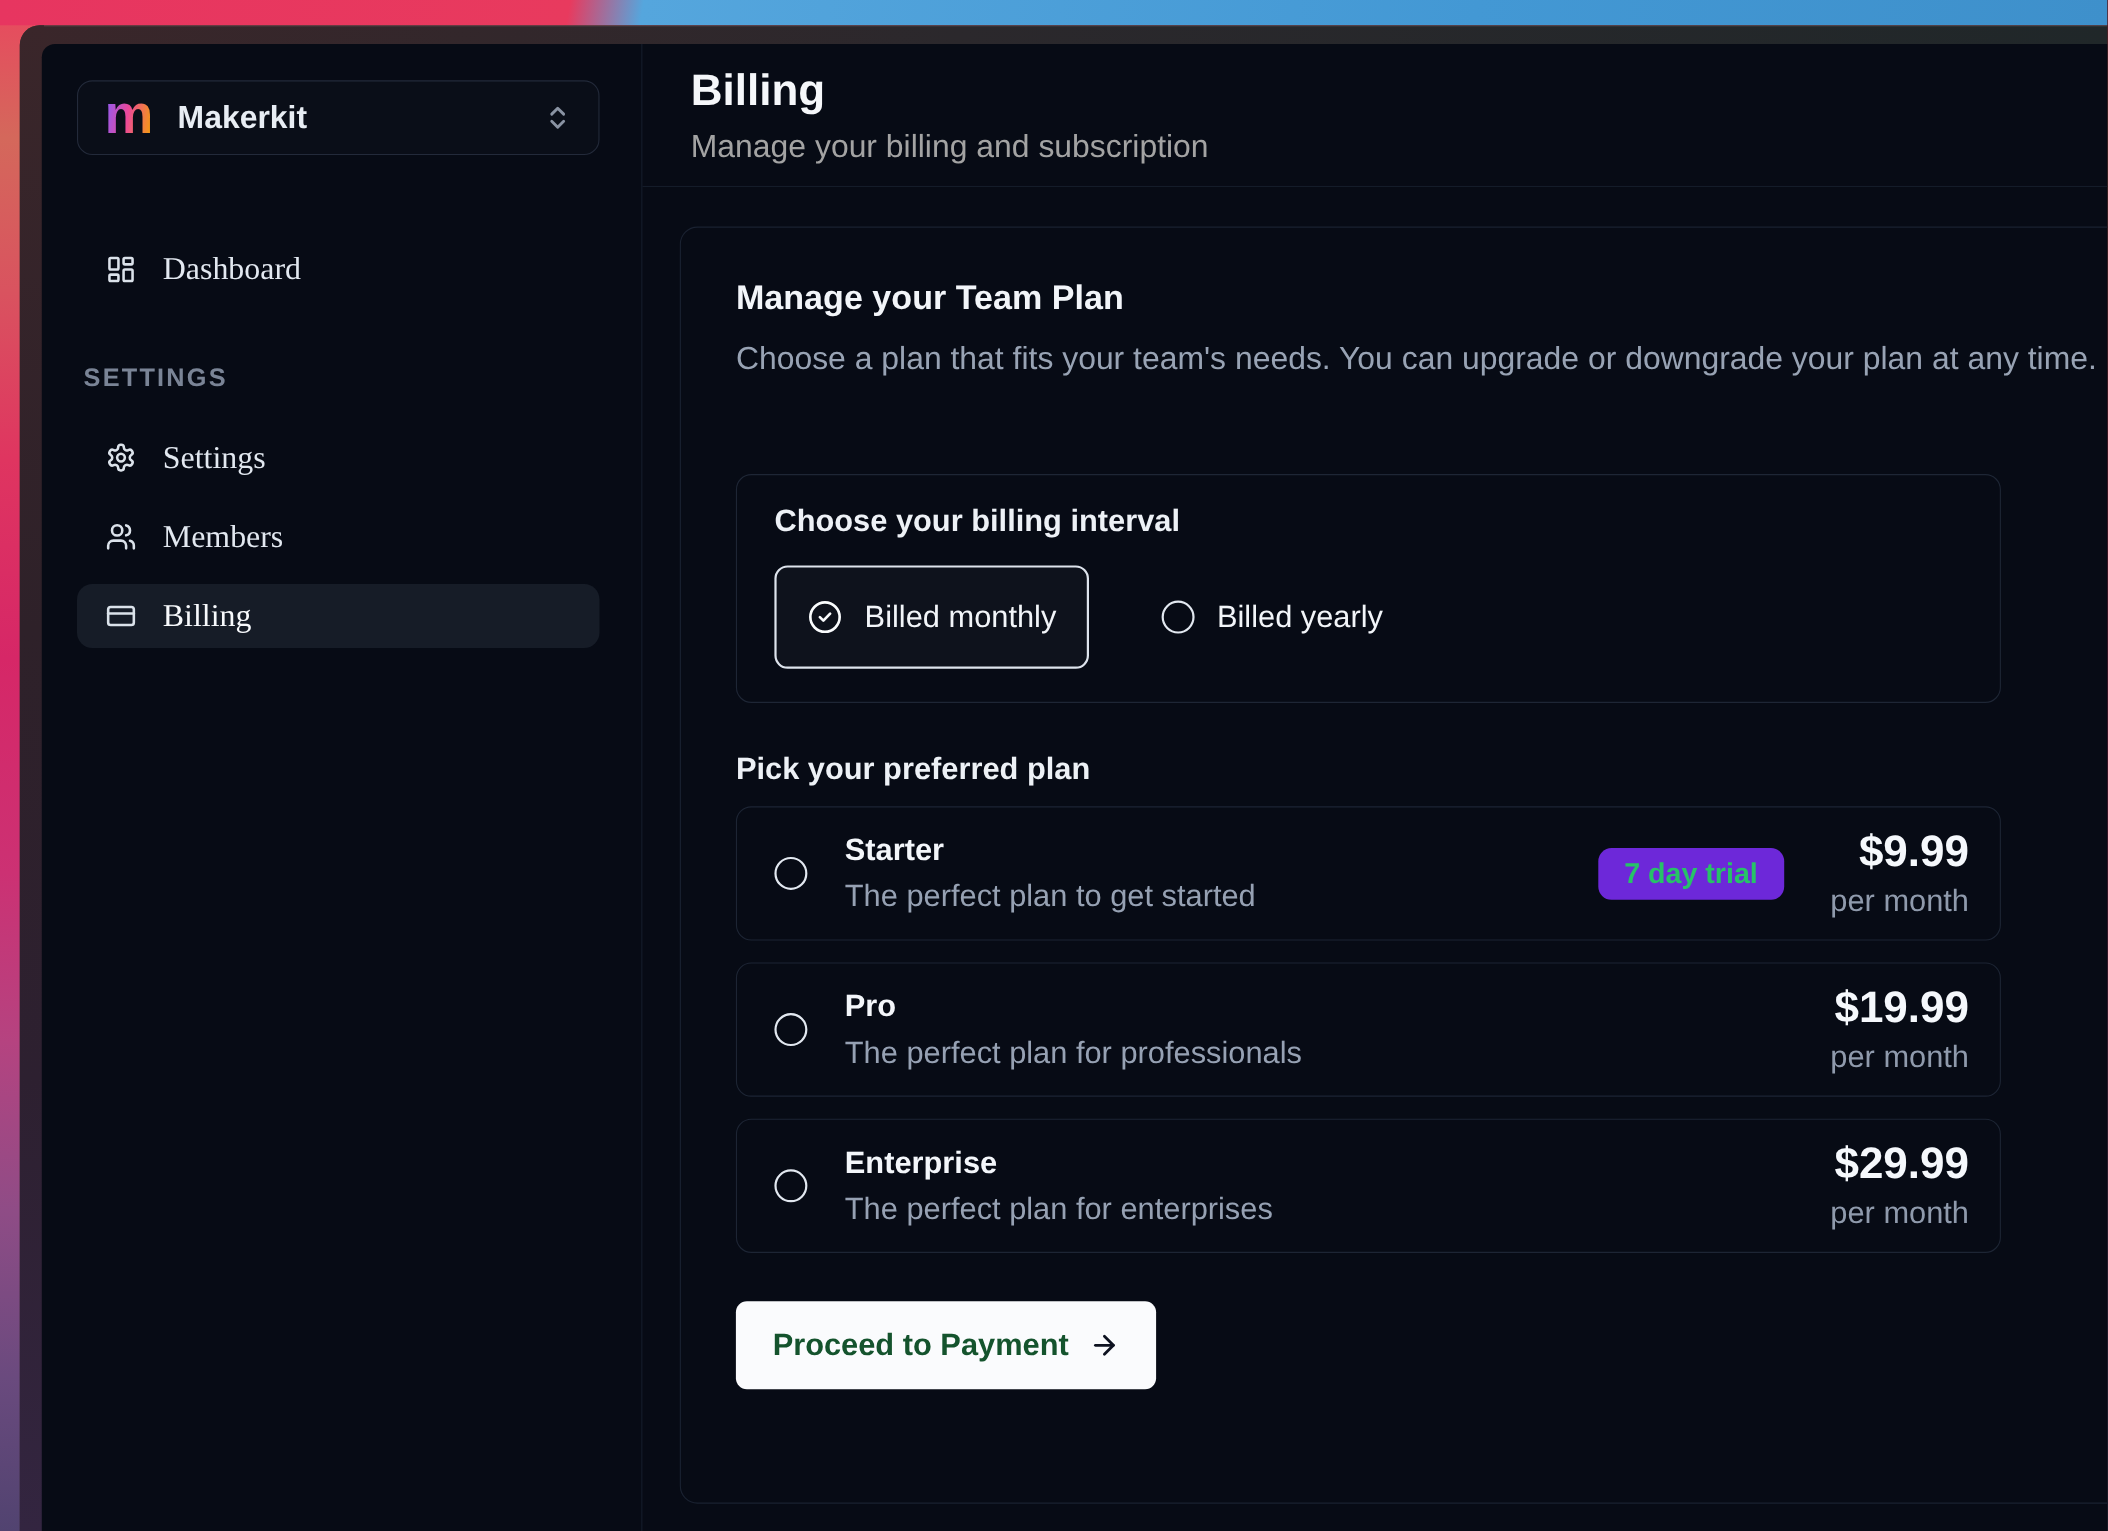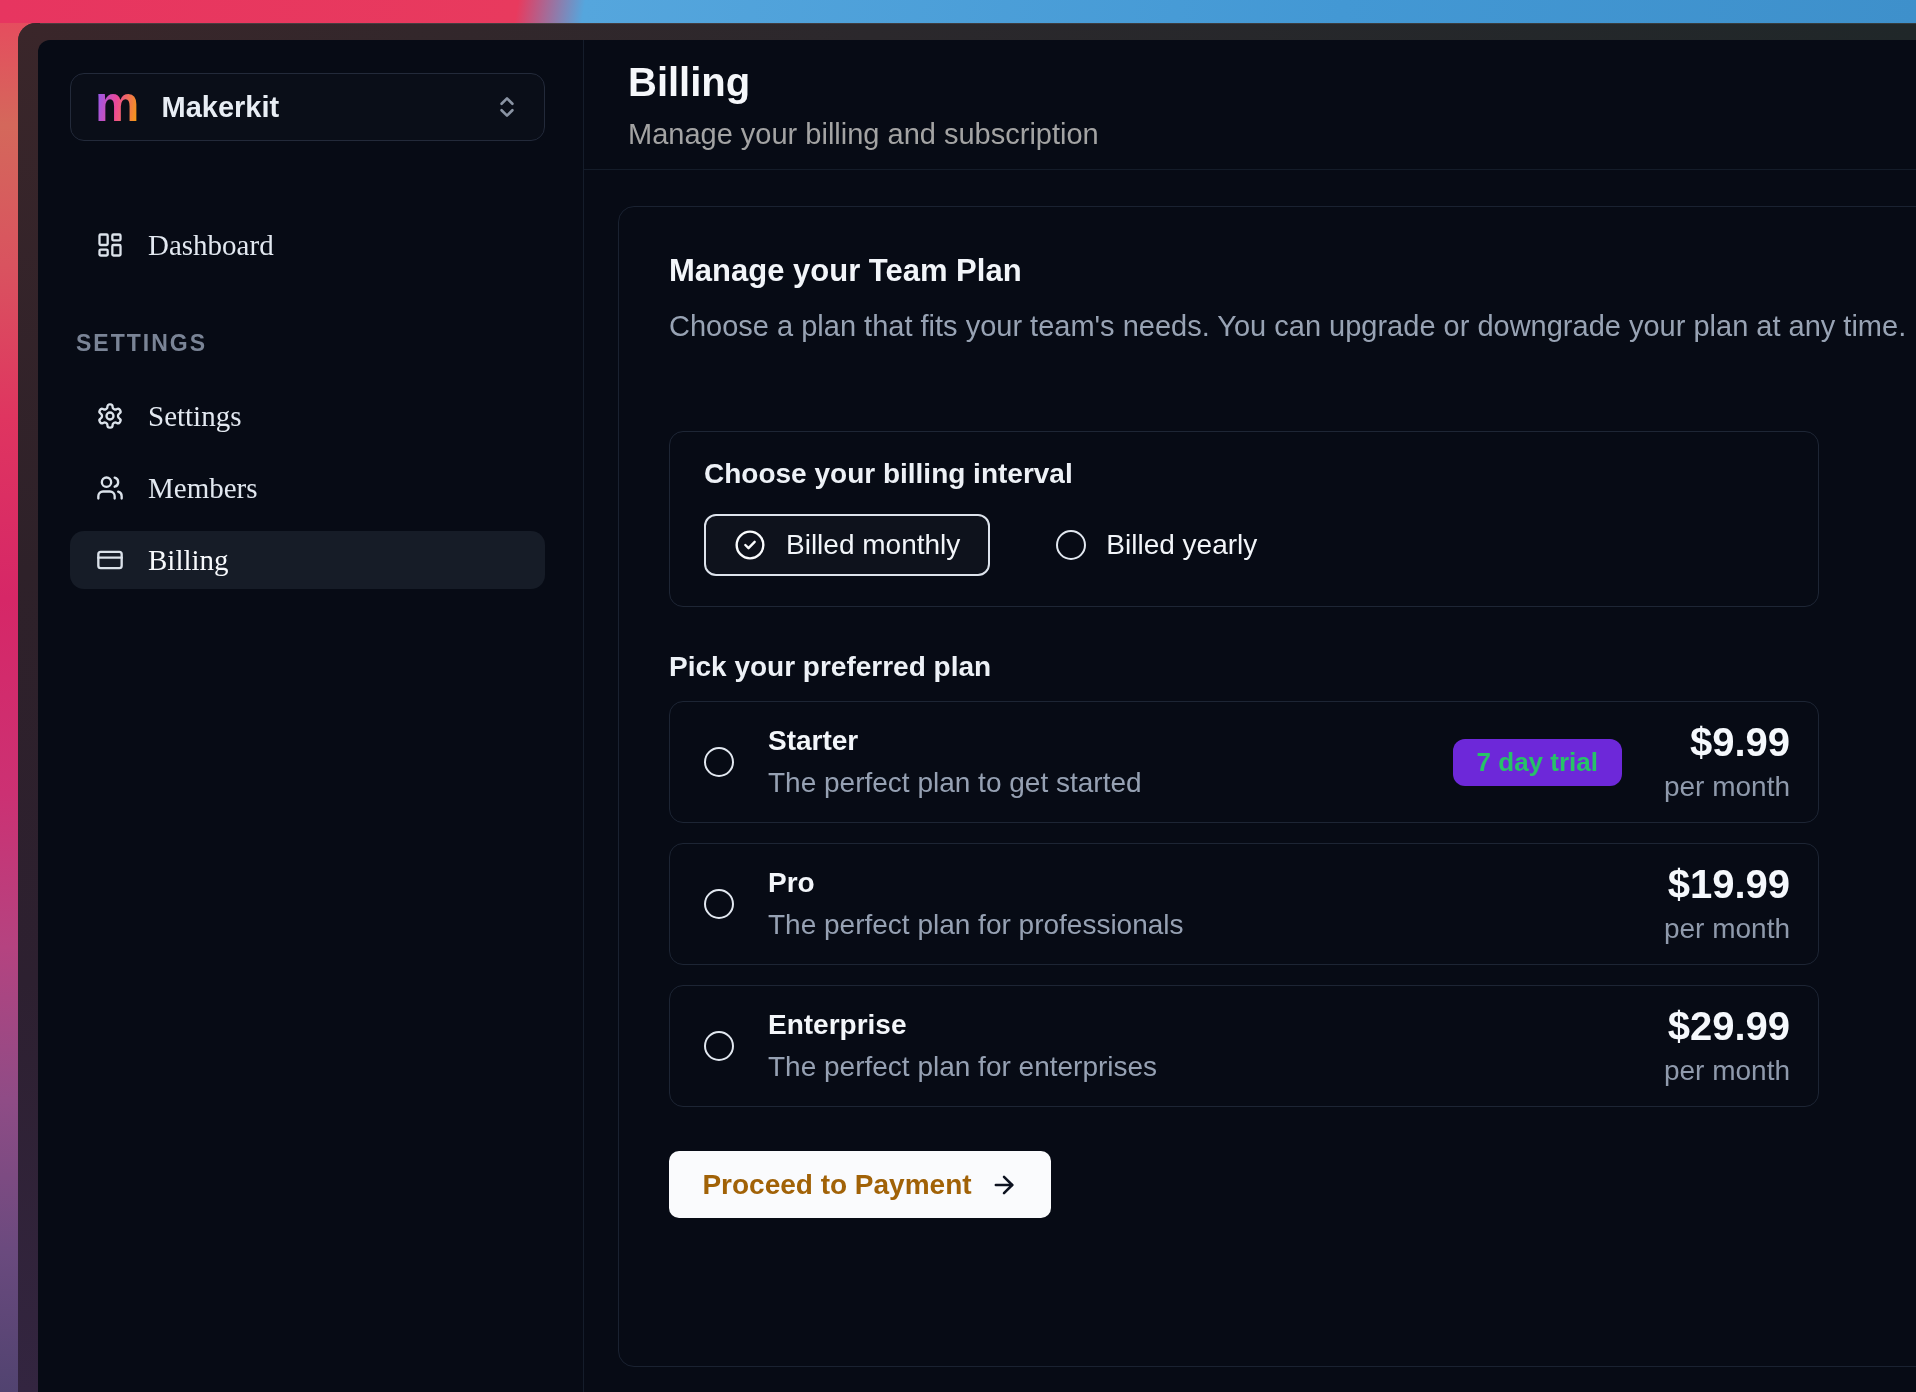--- a/index.html
+++ b/index.html
@@ -54,43 +54,43 @@
 
   .card { margin:36px 0 0 34px; width:1420px; height:1161px;
     border:1px solid #1a2231; border-radius:16px; padding:44px 0 0 50px; }
   .card-title { font-size:31px; font-weight:bold; color:#f2f5f9; line-height:40px; margin-bottom:16px; }
   .card-desc { font-size:29px; color:#98a3b4; line-height:38px; margin-bottom:86px; white-space:nowrap; }
 
   .interval-box { width:1150px; border:1px solid #1e2635; border-radius:14px; padding:26px 34px 30px 34px; }
   .interval-label { font-size:28px; font-weight:600; color:#edf1f6; margin-bottom:24px; }
   .interval-options { display:flex; align-items:center; gap:66px; }
   .option { display:flex; align-items:center; gap:20px; cursor:pointer; }
-  .option.selected { border:2px solid #dde3ec; border-radius:12px; height:62px;
+  .option.selected { border:2px solid #dde3ec; border-radius:12px; height:94px;
     padding:0 28px; background:rgba(255,255,255,0.03); }
   .option .opt-label { font-size:28px; color:#f2f5f9; }
   .radio { width:30px; height:30px; border:2.5px solid #e2e8f0; border-radius:50%; flex:none; }
   .check-circle { width:32px; height:32px; color:#fafcfe; display:flex; }
 
   .plans-label { margin:44px 0 18px 0; font-size:28px; font-weight:600; color:#edf1f6; }
   .plan-rows { width:1150px; display:flex; flex-direction:column; gap:20px; }
   .plan-row { height:122px; border:1px solid #1d2534; border-radius:14px;
     display:flex; align-items:center; padding:0 28px 0 34px; cursor:pointer; }
   .plan-text { margin-left:34px; display:flex; flex-direction:column; gap:10px; }
   .plan-name { font-size:28px; font-weight:bold; color:#f3f6fa; }
   .plan-desc { font-size:28px; color:#96a1b3; }
   .badge { margin-left:auto; background:#6d28d9; color:#27c268; font-size:26px; font-weight:bold;
     padding:8px 24px; border-radius:12px; }
   .price-block { text-align:right; min-width:150px; display:flex; flex-direction:column; gap:6px; }
   .price-block.after-badge { margin-left:18px; }
   .price-block.solo { margin-left:auto; }
   .price { font-size:40px; font-weight:bold; color:#f5f8fc; line-height:44px; }
   .period { font-size:28px; color:#8f9aac; line-height:34px; }
 
-  .submit-btn { margin-top:44px; width:382px; height:67px; border:none; border-radius:10px;
-    background:#fafbfd; color:#a16207; font-family:inherit; font-size:28px; font-weight:600;
+  .submit-btn { margin-top:44px; width:382px; height:80px; border:none; border-radius:10px;
+    background:#fafbfd; color:#14532d; font-family:inherit; font-size:28px; font-weight:600;
     display:flex; align-items:center; justify-content:center; gap:18px; cursor:pointer; }
   .submit-btn .arrow { display:flex; color:#0d1220; }
 
   svg { display:block; }
 </style>
 </head>
 <body>
 
 <div class="screen">
   <div class="wallpaper-top"></div>

